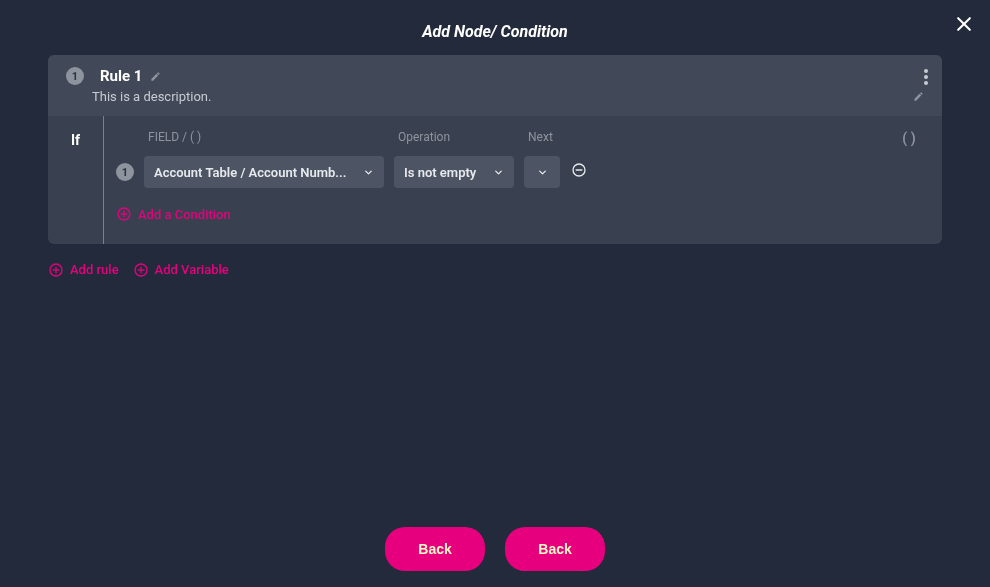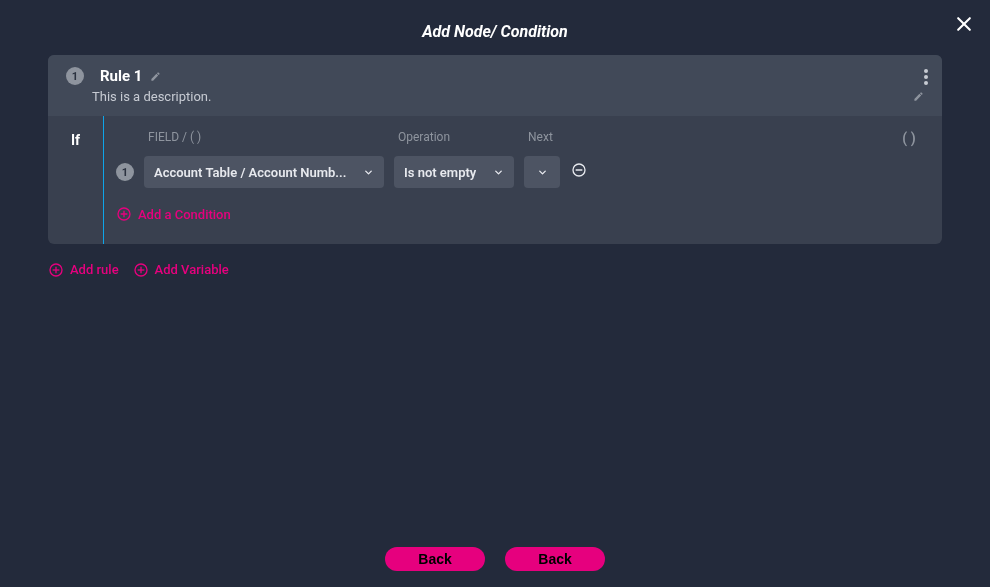--- a/index.html
+++ b/index.html
@@ -202,24 +202,24 @@
       position: absolute;
       bottom: 16px;
       left: 0;
       right: 0;
       display: flex;
       justify-content: center;
       gap: 20px;
     }
     .btn {
       background: #e6007e;
-      color: #000000;
+      color: #fef9c3;
       border: none;
       border-radius: 20px;
-      padding: 4px 0;
+      padding: 14px 0;
       width: 100px;
       font-size: 14px;
       font-weight: 600;
       cursor: pointer;
     }
   </style>
 </head>
 <body>
 
 <div class="modal-header">

